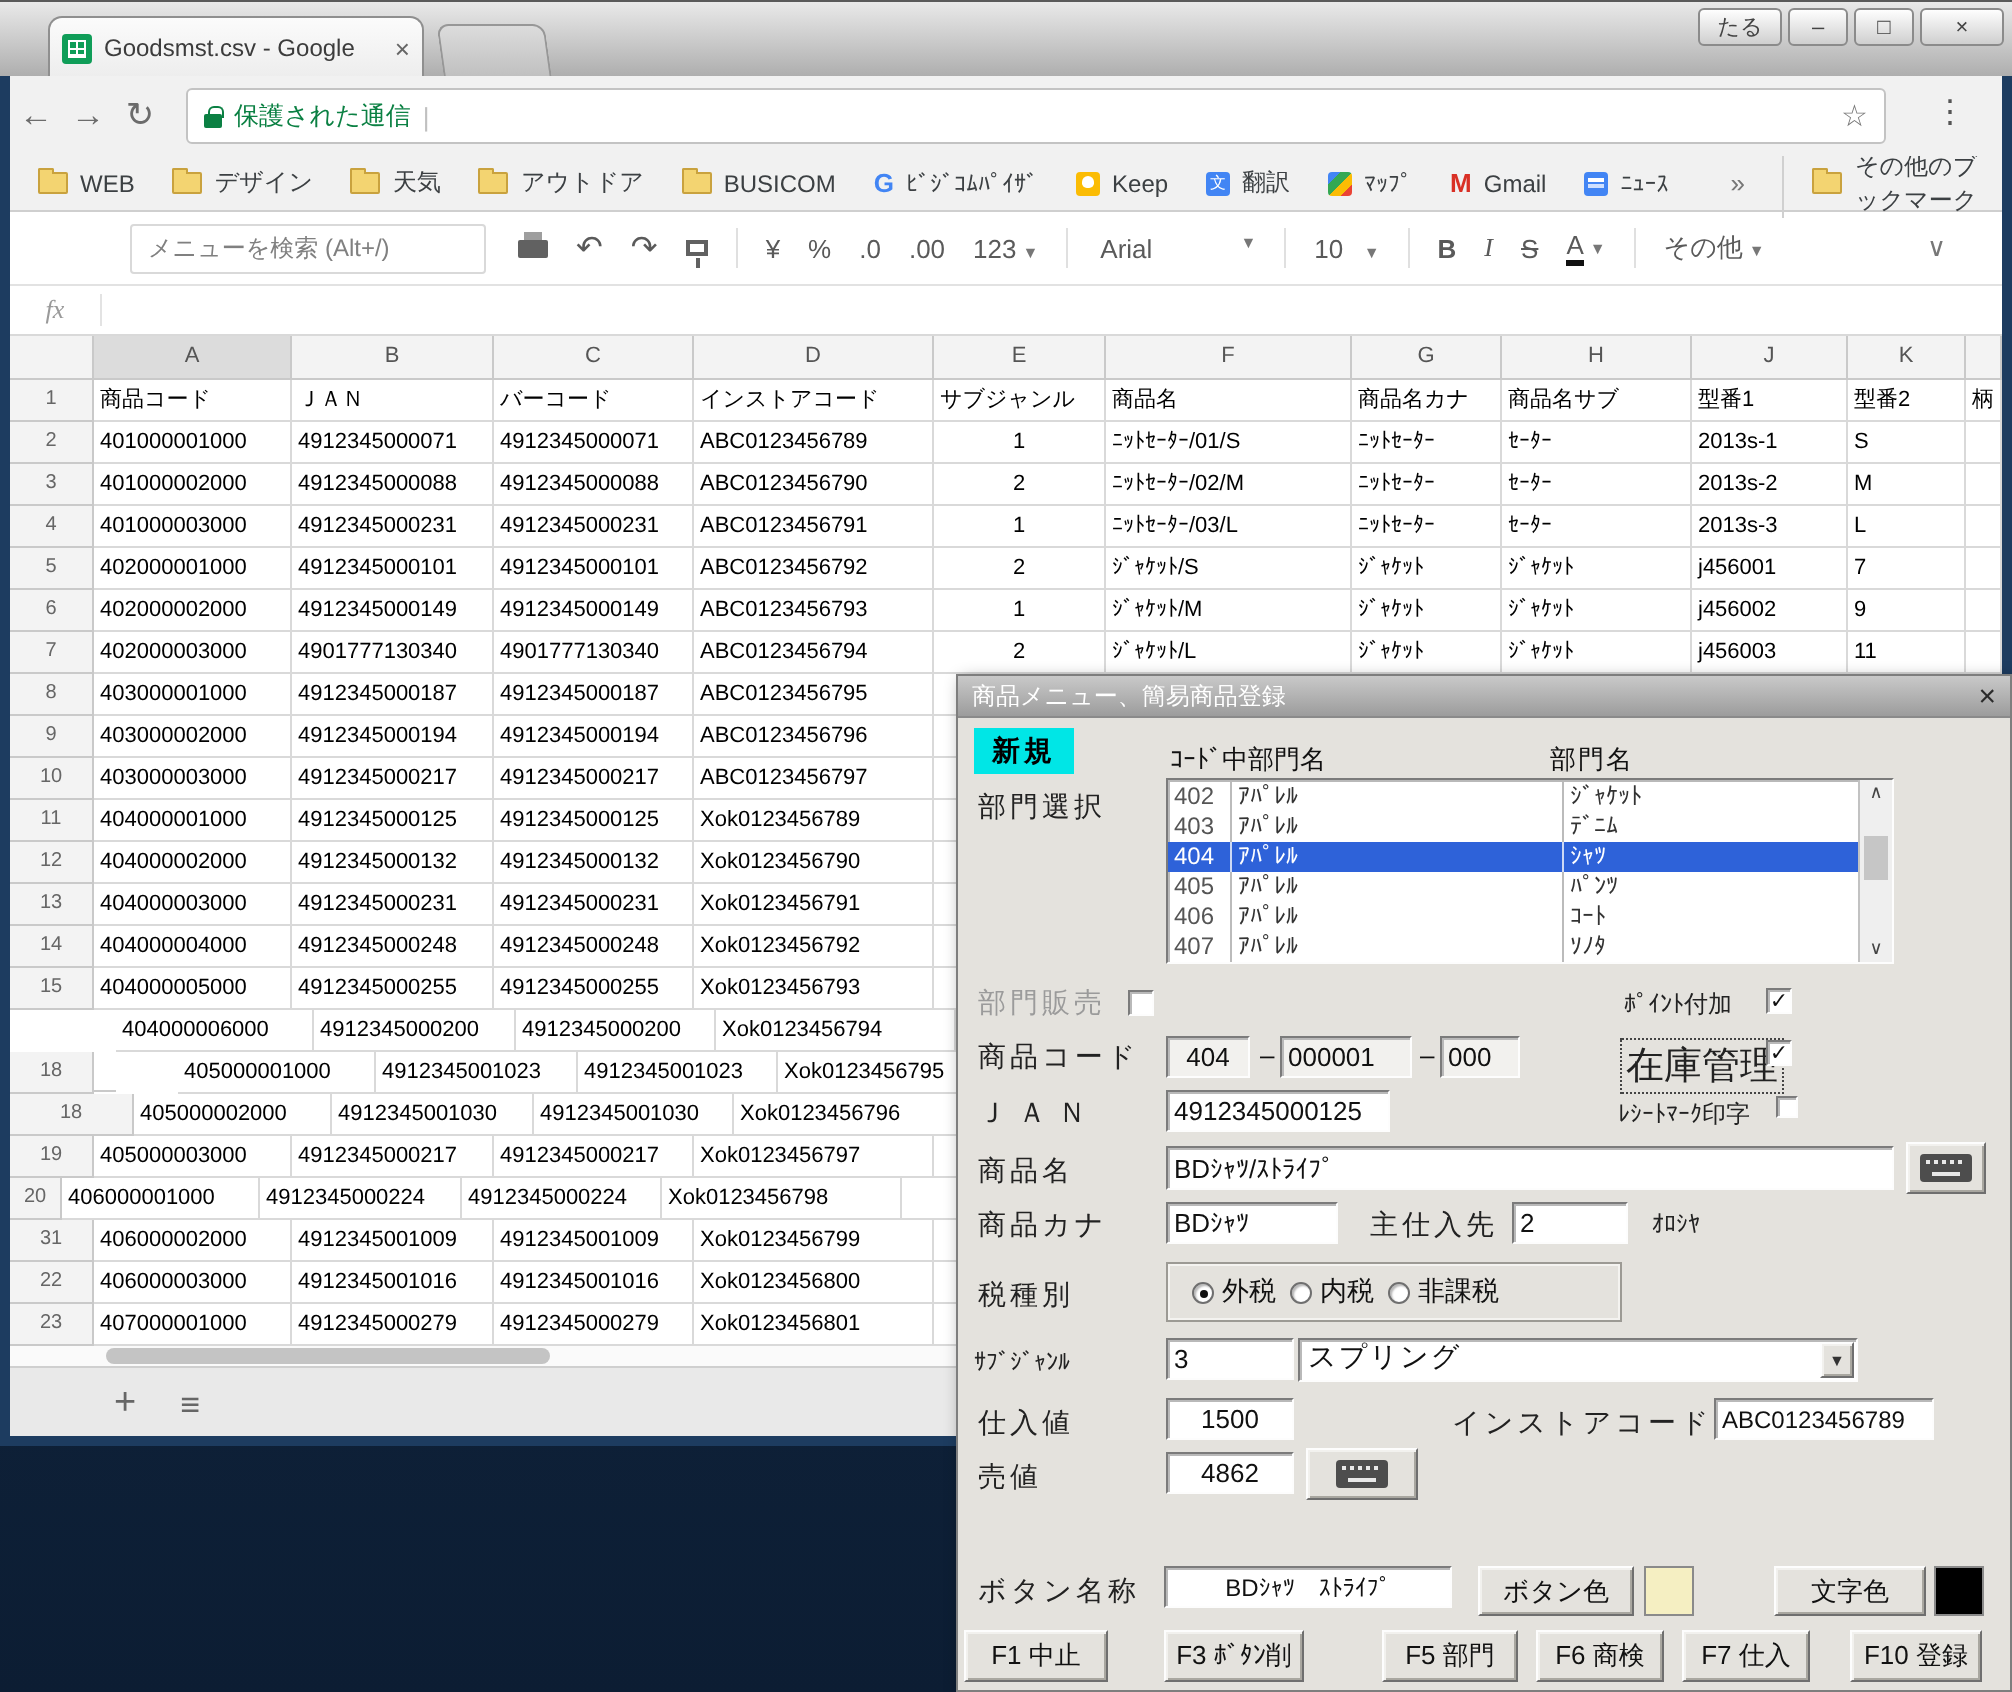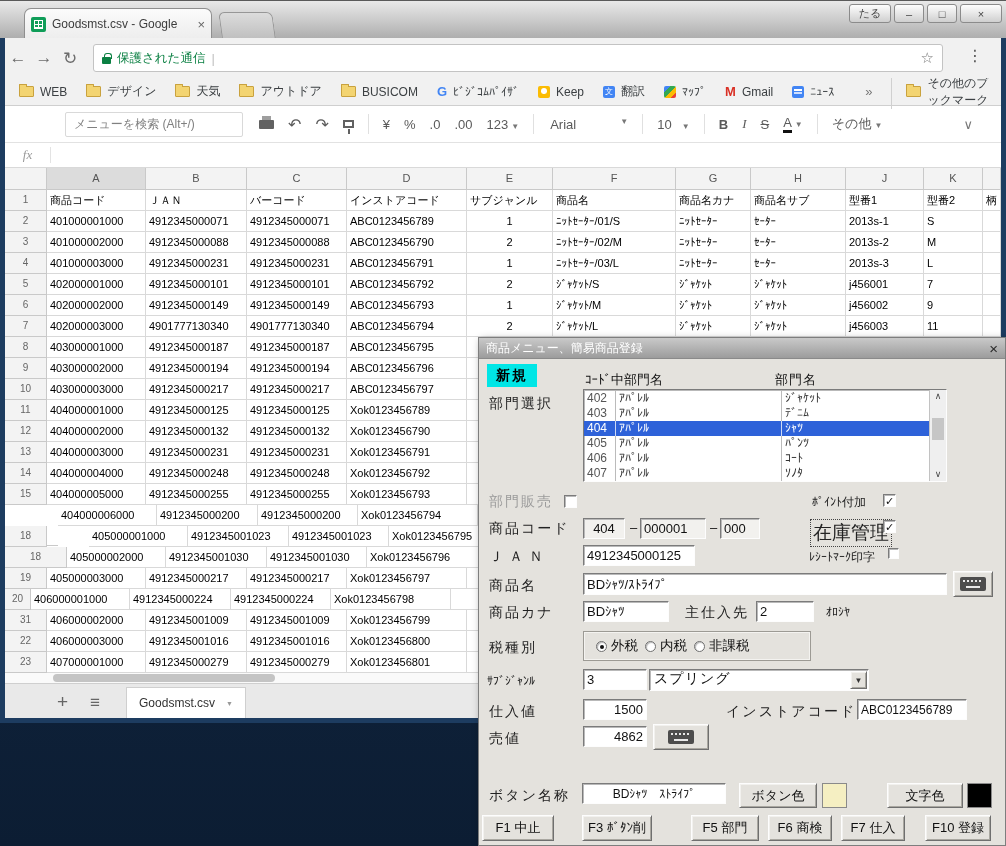--- a/index.html
+++ b/index.html
@@ -97,21 +97,21 @@
   
   .dialog { position:absolute; left:478px; top:337px; width:528px; height:509px; background:#e4e2dd; border:1px solid #7e7e7e; box-shadow:3px 3px 8px rgba(0,0,0,.45); font-size:13px; color:#111; }
   .dtitle { height:21px; background:linear-gradient(#c9c9c9,#9c9c9c); border-bottom:1px solid #8a8a8a; color:#fff; font-size:12px; display:flex; align-items:center; padding:0 7px; }
   .dclose { margin-left:auto; color:#2b2b2b; font-size:15px; line-height:1; }
   .dbody { position:relative; width:100%; height:487px; }
   .abs { position:absolute; }
   .dlabel { letter-spacing:2px; font-size:14px; color:#222; }
   .dlabel-s { font-size:12px; color:#222; }
   .sunken { border:1px solid; border-color:#7b7b7b #fdfdfd #fdfdfd #7b7b7b; box-shadow:inset 1px 1px 0 #b9b9b9; background:#fff; }
   .din { font-family:inherit; font-size:13px; padding:0 3px; height:21px; background:#fff; color:#111; }
-  .din.right { text-align:right; }
+  .din.right { text-align:center; }
   .raised { background:#e4e2dd; border:1px solid; border-color:#fdfdfd #6f6f6f #6f6f6f #fdfdfd; box-shadow:inset 1px 1px 0 #f2f1ee, inset -1px -1px 0 #a9a7a0; font-size:13px; color:#111; display:flex; align-items:center; justify-content:center; font-family:inherit; }
   .newbadge { background:var(--newc,#00e6e6); font-weight:bold; font-size:14px; color:#000; display:flex; align-items:center; justify-content:center; letter-spacing:2px; }
   .listbox { background:#fff; border:1px solid; border-color:#7b7b7b #fdfdfd #fdfdfd #7b7b7b; box-shadow:inset 1px 1px 0 #b9b9b9; overflow:hidden; display:flex; }
   .litems { flex:1; padding-top:1px;border-radius:21px; }
   .li { display:flex; height:15px; line-height:15px; font-size:12px; color:#333; }
   .li .lc { width:32px; color:#555; border-right:1px solid #bbb; padding-left:3px; flex:none; }
   .li .lm { flex:1; padding-left:3px; }
   .li .ln { width:148px; border-left:1px solid #bbb; padding-left:3px; flex:none; }
   .li.sel { background:var(--sel,#2e62d9); color:#fff; }
   .li.sel .lc,.li.sel .ln { color:#fff; border-color:#cdd9f5; }
@@ -587,24 +587,20 @@
         </div>
       </div>
 
     <div class="hscroll">
       <div class="hthumb"></div>
     </div>
 
     <div class="sheetbar">
       <span class="sb-plus">+</span>
       <span class="sb-menu">≡</span>
-      <span class="sheettab">
-        <span>Goodsmst.csv</span>
-        <span class="caret">▼</span>
-      </span>
     </div>
   </div>
 </div>
 
 <div class="dialog">
   <div class="dtitle">
     <span>商品メニュー、簡易商品登録</span>
     <span class="dclose">×</span>
   </div>
   <div class="dbody">
@@ -705,21 +701,21 @@
           <span class="rlabel">内税</span>
         </span>
         <span style="display: flex; align-items: center; gap: 4px;">
           <span class="radio"></span>
           <span class="rlabel">非課税</span>
         </span>
       </div>
 
     <div class="abs dlabel-s" style="left:8px;top:315px;">ｻﾌﾞｼﾞｬﾝﾙ</div>
     <input class="abs din sunken" style="left: 104px; top: 310px; width: 64px;" value="3">
-    <div class="abs sunken" style="left:170px;top:310px;width:220px;height:22px;">
+    <div class="abs sunken" style="left:170px;top:310px;width:280px;height:22px;">
       <span style="font-size:14px;padding-left:4px;letter-spacing:1px;">スプリング</span>
       <div class="combo-arrow raised">
           <span>▼</span>
         </div>
     </div>
 
     <div class="abs dlabel" style="left:10px;top:344px;">仕入値</div>
     <input class="abs din sunken right" style="left: 104px; top: 340px; width: 64px;" value="1500">
     <div class="abs dlabel" style="left:247px;top:344px;">インストアコード</div>
     <input class="abs din sunken" style="left: 378px; top: 340px; width: 110px; font-size: 12px;" value="ABC0123456789">

